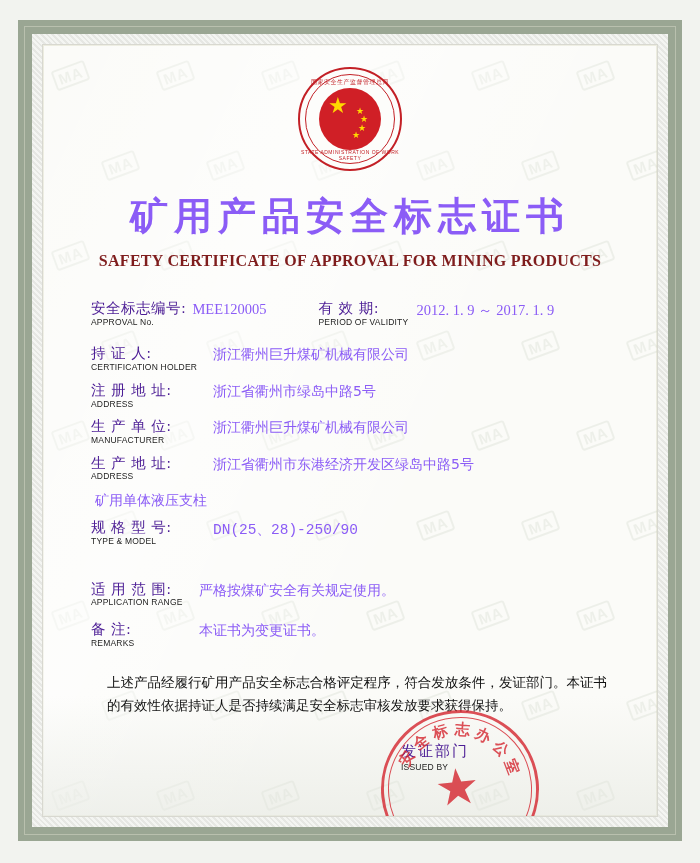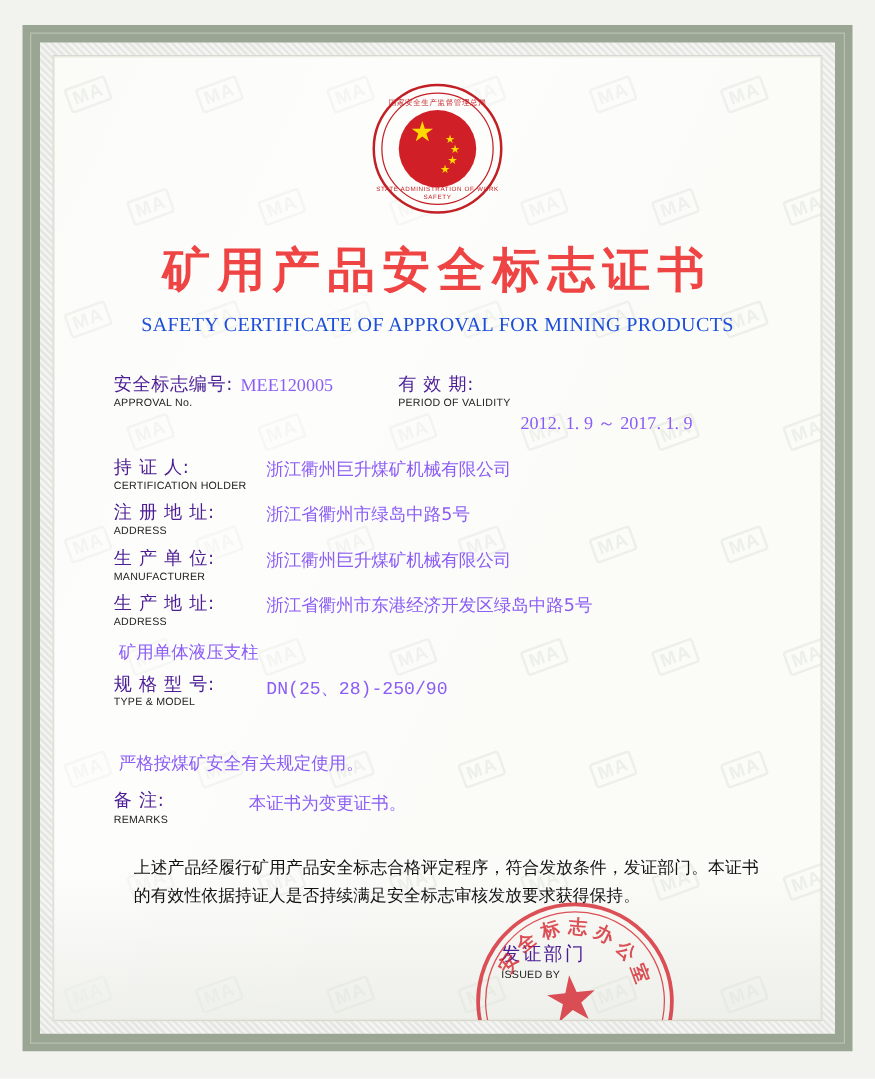--- a/index.html
+++ b/index.html
@@ -157,30 +157,30 @@
   }
   .emblem-text-top { top: 9px; }
   .emblem-text-bottom { bottom: 8px; font-size: 5px; }
 
   
   .title-cn {
     text-align: center;
     font-size: 38px;
     font-weight: bold;
     letter-spacing: 6px;
-    color: #ef4444;
+    color: #8b5cf6;
     margin-top: 20px;
     font-family: "DejaVu Sans", sans-serif;
   }
   .title-en {
     text-align: center;
     font-size: 16px;
-    font-weight: normal;
+    font-weight: bold;
     letter-spacing: .3px;
-    color: #1d4ed8;
+    color: #7f1d1d;
     margin-top: 10px;
     font-family: "Liberation Serif", serif;
   }
 
   
   .approval-row {
     display: flex;
     align-items: flex-start;
     margin-top: 30px;
     padding-left: 10px;
@@ -217,21 +217,20 @@
   .validity-block {
     margin-left: 52px;
     display: flex;
     align-items: flex-start;
   }
   .validity-val {
     margin-left: 8px;
     padding-top: 1px;
     font-family: "Liberation Serif", serif;
     font-size: 14.5px;
-    margin-top: 28px;
   }
 
   
   .fields {
     margin-top: 18px;
     padding-left: 10px;
   }
   .field {
     display: flex;
     align-items: flex-start;
@@ -458,20 +457,24 @@
           <div class="lbl-stack">
             <div class="lbl-cn">规 格 型 号:</div>
             <div class="lbl-en">TYPE &amp; MODEL</div>
           </div>
           <div class="val mono-val">DN(25、28)-250/90</div>
         </div>
       </div>
 
       <div class="fields block2">
         <div class="field">
+          <div class="lbl-stack">
+            <div class="lbl-cn">适 用 范 围:</div>
+            <div class="lbl-en">APPLICATION RANGE</div>
+          </div>
           <div class="val">严格按煤矿安全有关规定使用。</div>
         </div>
         <div class="field">
           <div class="lbl-stack">
             <div class="lbl-cn">备      注:</div>
             <div class="lbl-en">REMARKS</div>
           </div>
           <div class="val">本证书为变更证书。</div>
         </div>
       </div>

